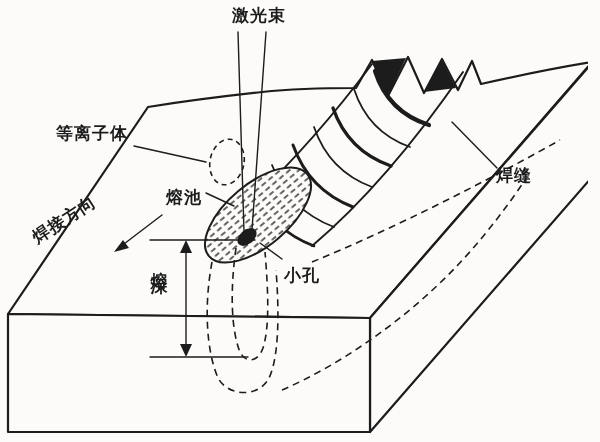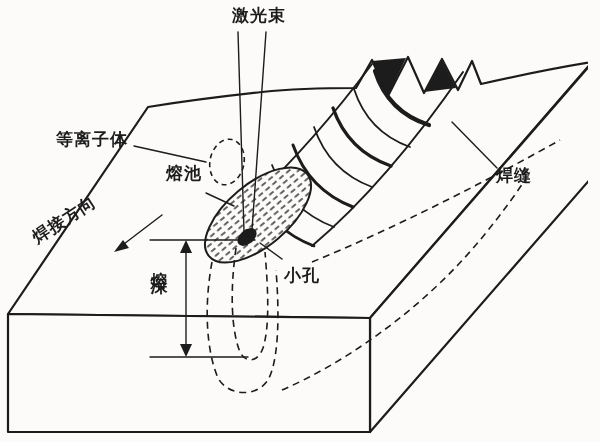--- a/index.html
+++ b/index.html
@@ -115,23 +115,23 @@
     <g>
       <path class="ln thin" d="M134,146 L206,162"></path>
       <path class="ln thin" d="M206,193 L234,206"></path>
       <path class="ln thin" d="M282,259 L260,243"></path>
       <path class="ln thin" d="M497,168 L452,122"></path>
     </g>
   </svg>
 
   <div class="lbl" style="left:214px; top:6px; width:90px; text-align:center;">激光束</div>
 
-  <div class="lbl" style="left:56px; top:130px;">等离子体</div>
+  <div class="lbl" style="left:56px; top:124px;">等离子体</div>
 
-  <div class="lbl" style="left:166px; top:164px;">熔池</div>
+  <div class="lbl" style="left:166px; top:188px;">熔池</div>
 
   <div class="lbl lbl-rot" style="left:40px; top:228px;">焊接方向</div>
 
   <div class="lbl" style="left:496px; top:166px;">焊缝</div>
 
   <div class="lbl" style="left:284px; top:266px;">小孔</div>
 
   <div class="lbl lbl-vert" style="left:148px; top:258px;">熔深</div>
 </div>
 

